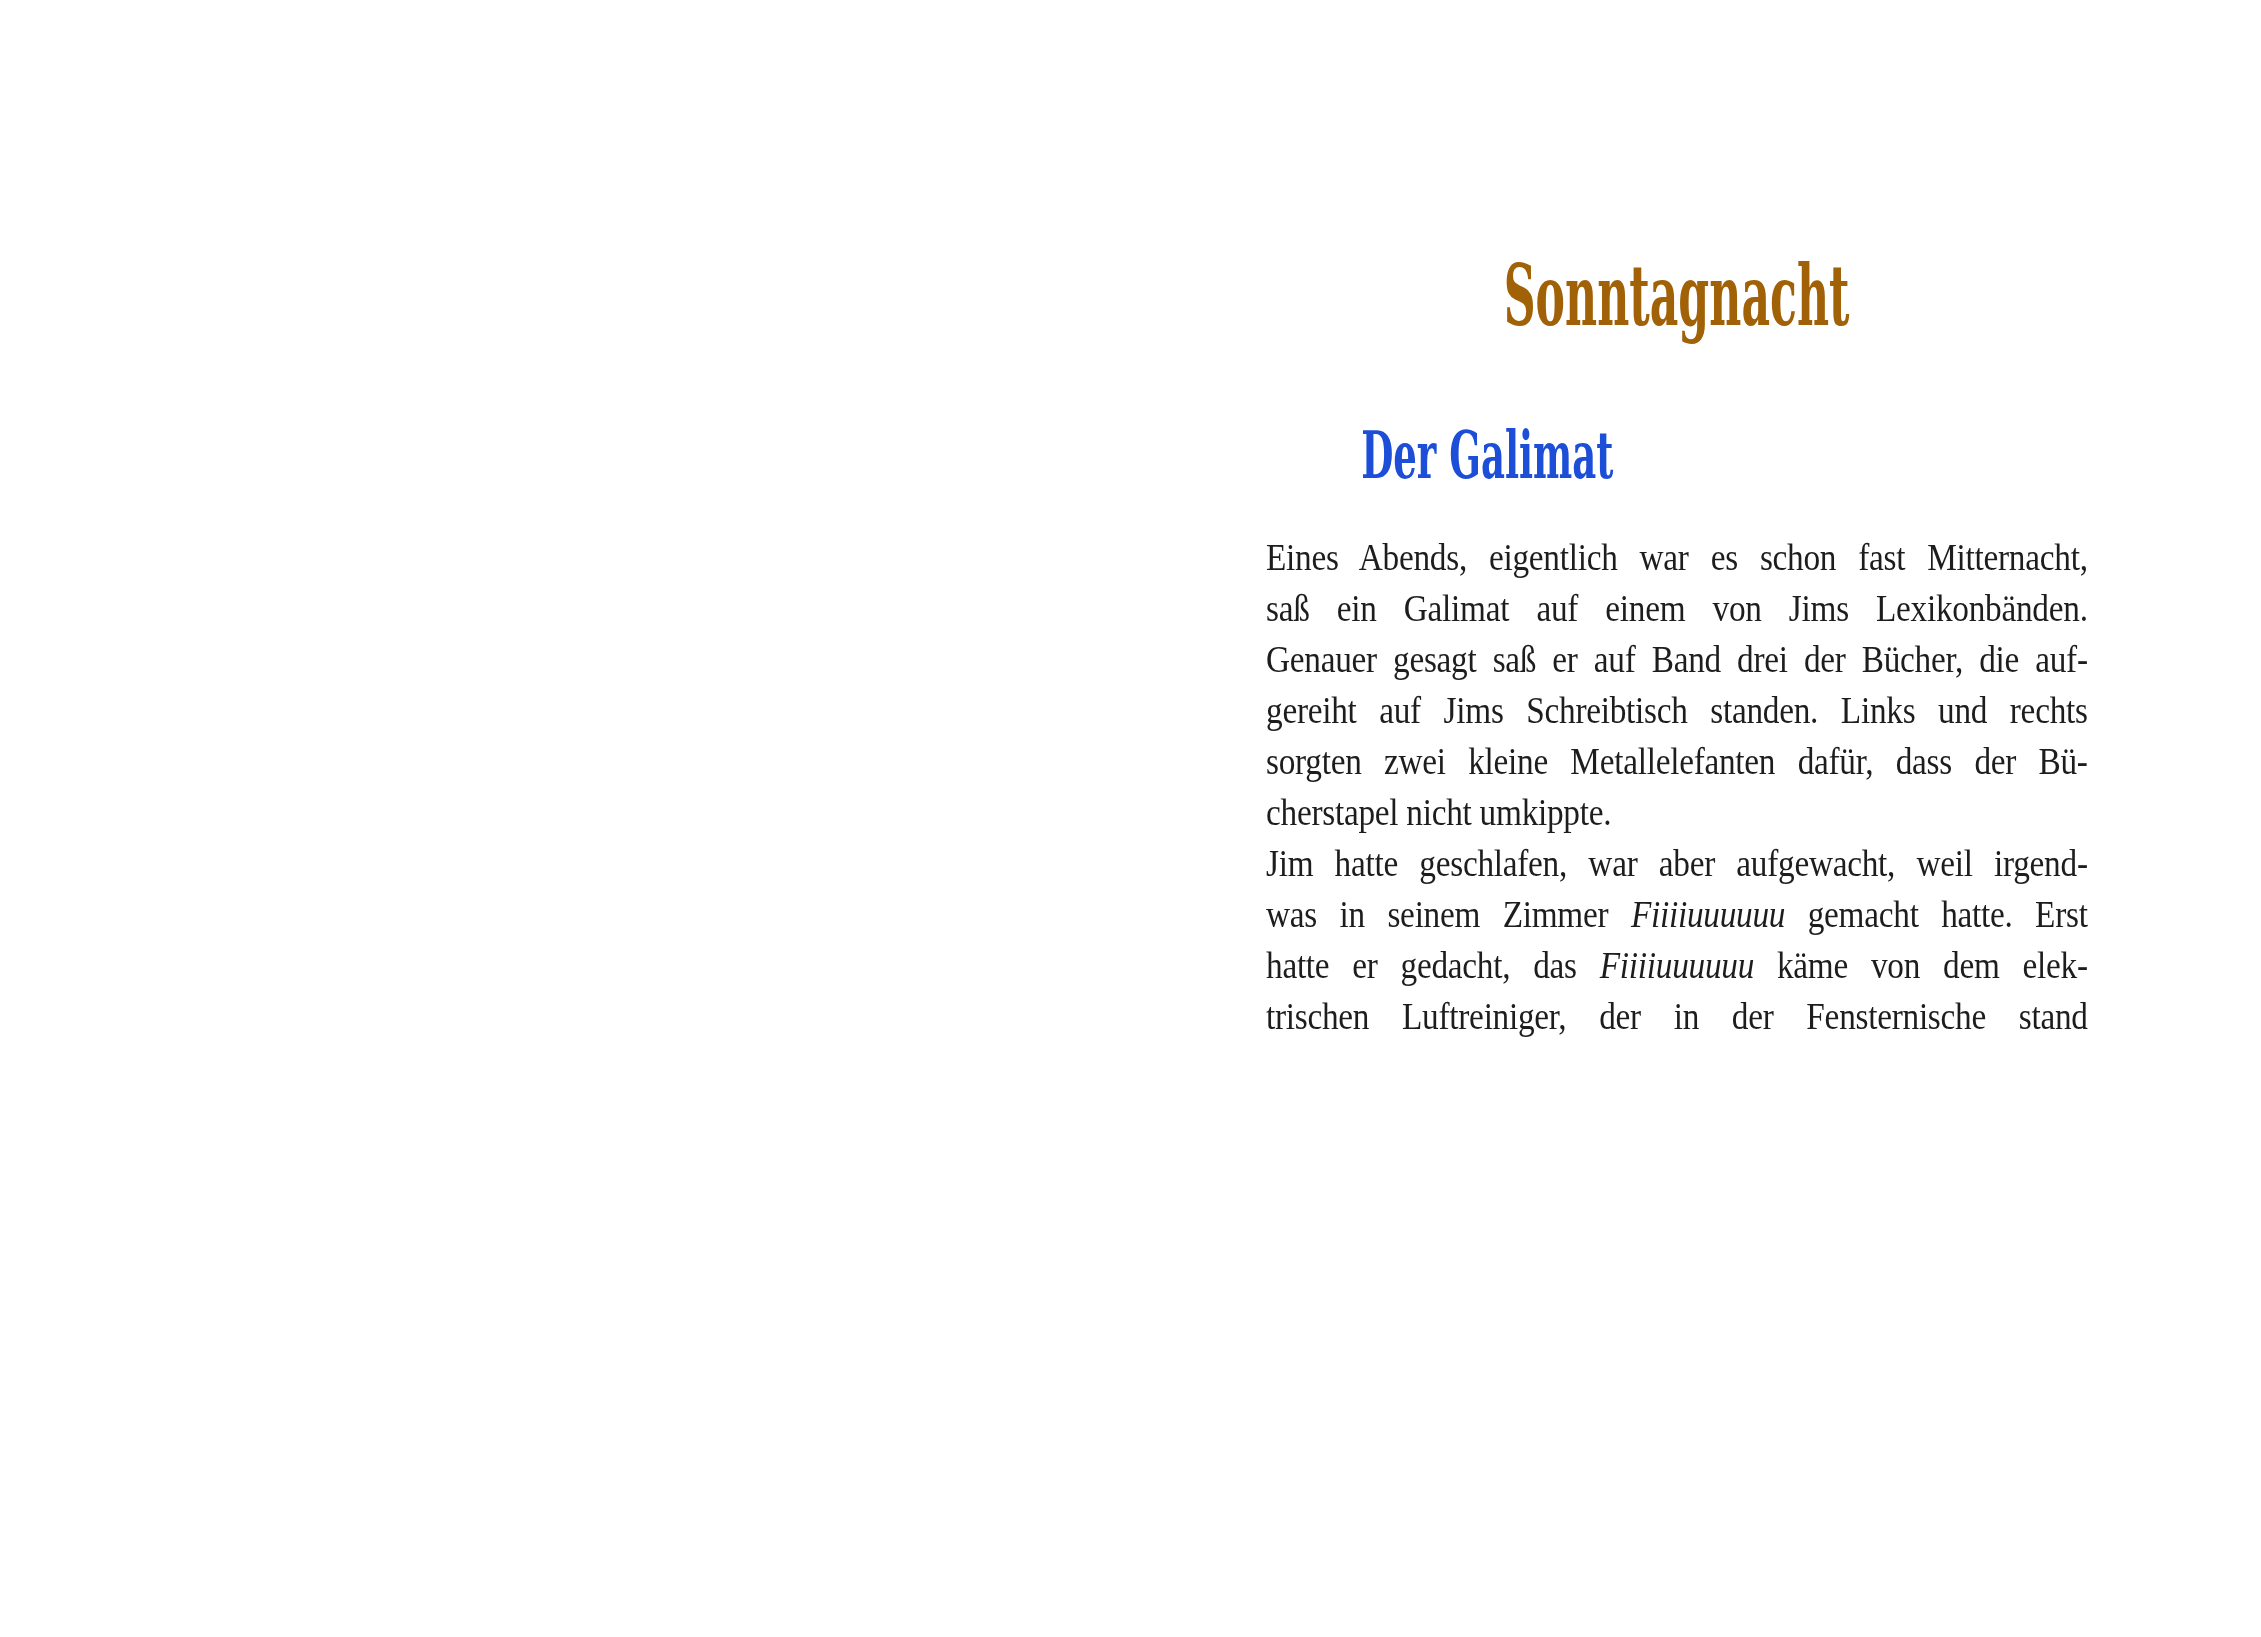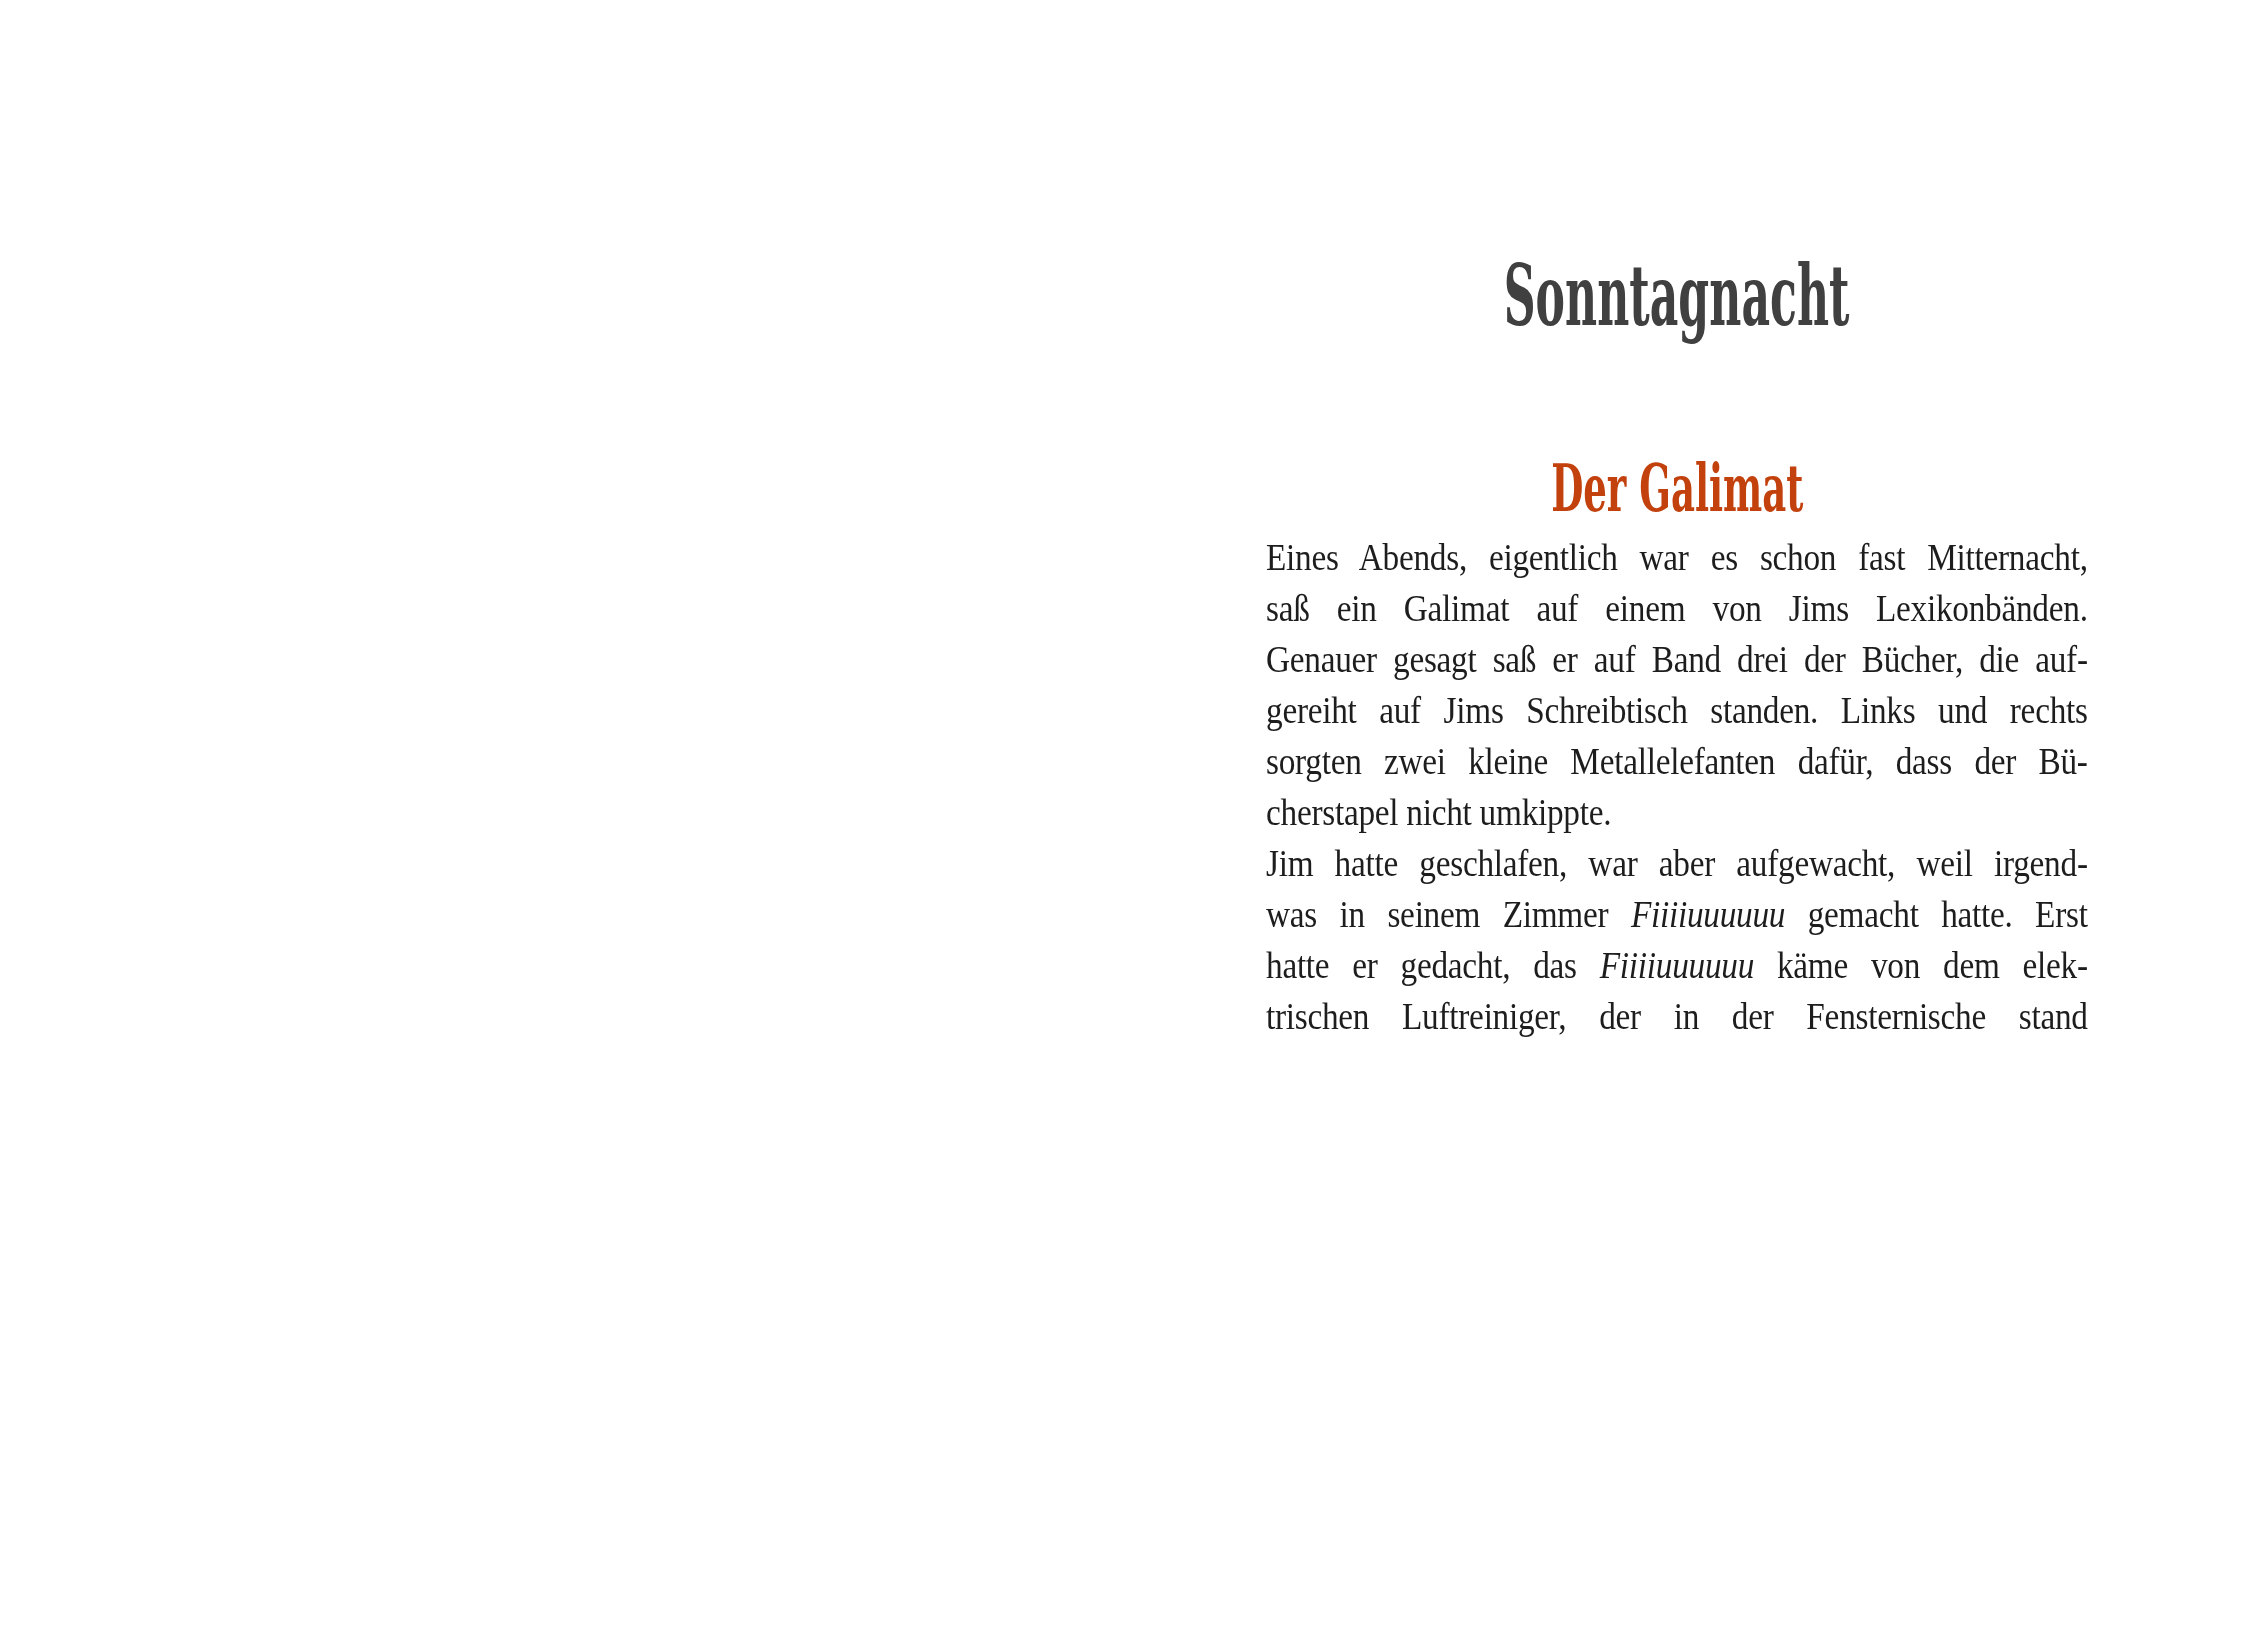--- a/index.html
+++ b/index.html
@@ -3,26 +3,26 @@
 <meta charset="utf-8">
 <style>
   html,body{margin:0;padding:0;background:#ffffff;}
   body{width:2261px;height:1637px;position:relative;overflow:hidden;
        font-family:"Liberation Serif", serif;color:#1d1d1d;}
   .spread{position:absolute;left:0;top:0;width:2261px;height:1637px;background:#ffffff;}
   .page-right{position:absolute;left:1130px;top:0;width:1131px;height:1637px;}
 
   .chapter-title{position:absolute;left:136px;top:253px;width:822px;
       text-align:center;font-family:"DejaVu Serif", serif;font-weight:bold;
-      font-size:85px;line-height:1;color:#404040;white-space:nowrap;}
+      font-size:85px;line-height:1;color:#a16207;white-space:nowrap;}
   .chapter-title .squeeze{display:inline-block;transform:scaleX(.52);transform-origin:50% 50%;}
 
-  .chapter-subtitle{position:absolute;left:136px;top:456px;width:822px;
-      text-align:center;font-family:"DejaVu Serif", serif;font-weight:bold;
-      font-size:65px;line-height:1;color:#c2410c;white-space:nowrap;}
+  .chapter-subtitle{position:absolute;left:136px;top:423px;width:822px;
+      text-align:left;font-family:"DejaVu Serif", serif;font-weight:bold;
+      font-size:65px;line-height:1;color:#1d4ed8;white-space:nowrap;}
   .chapter-subtitle .squeeze{display:inline-block;transform:scaleX(.57);transform-origin:50% 50%;}
 
   .text-block{position:absolute;left:136px;top:532px;width:913px;
       transform:scaleX(.9);transform-origin:0 0;
       font-size:37px;line-height:51px;letter-spacing:-0.3px;}
   .text-block .bline{height:51px;white-space:nowrap;}
   .text-block .bline.j{white-space:normal;text-align:justify;text-align-last:justify;height:51px;overflow:visible;}
   .text-block .bline em{font-style:italic;}
 </style>
 </head>

